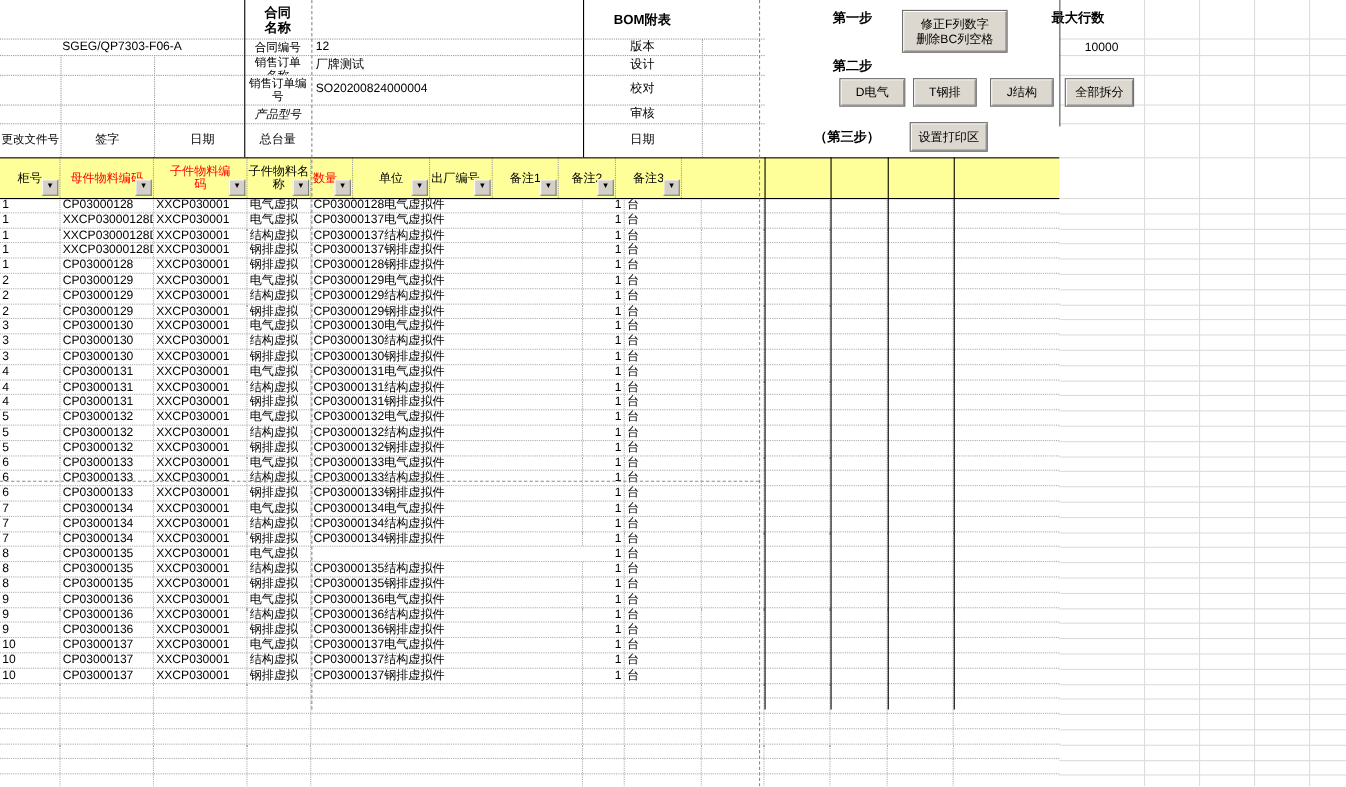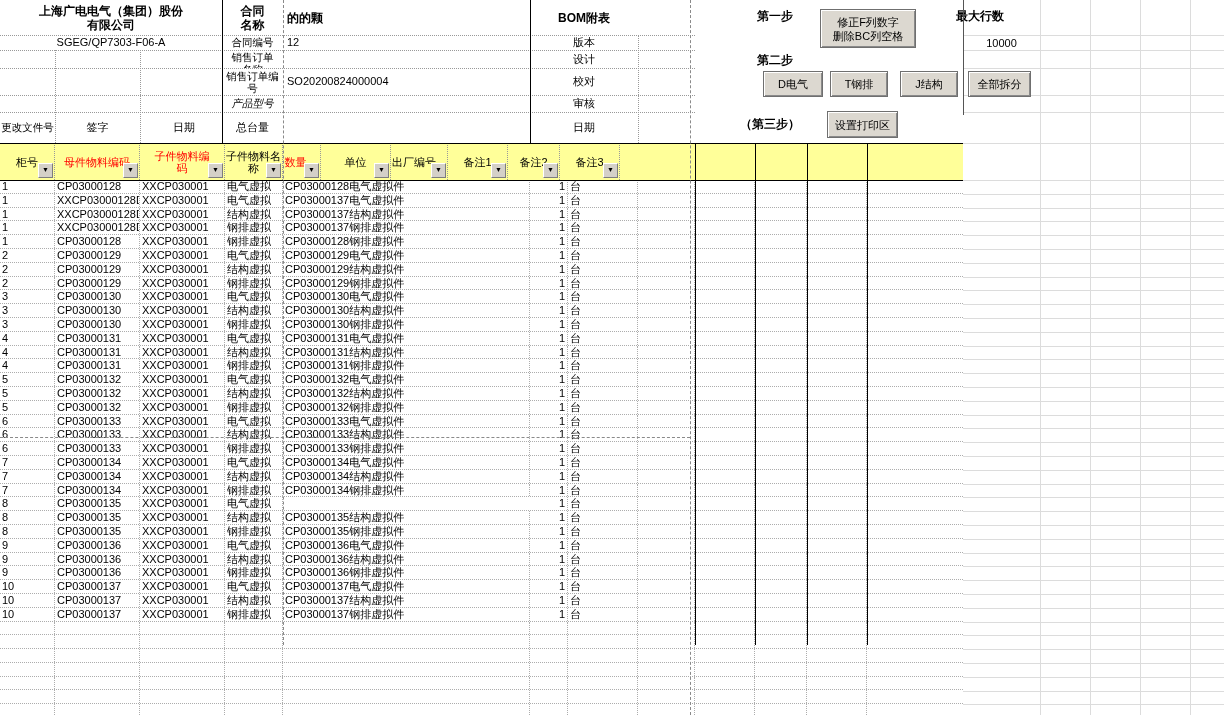--- a/index.html
+++ b/index.html
@@ -40,43 +40,40 @@
   .tcell{box-sizing:border-box;border-right:1px dotted #ADADAD;font-size:11px;line-height:12px;
          padding:0 2px;white-space:nowrap;overflow:hidden;}
   .qty{text-align:right;}
   .z5{z-index:5;}
 </style>
 </head>
 <body>
 
 <div id="sheet">
 
-  <div class="abs cc b f12" style="left:0;top:2px;width:222px;height:32px;">
-    <div style="width:150px;">上海广电电气（集团）股份有限公司</div>
-  </div>
   <div class="abs cc f11" style="left:0;top:35px;width:222px;height:15px;">SGEG/QP7303-F06-A</div>
   <div class="abs cc f11" style="left:0;top:112px;width:55px;height:30px;white-space:nowrap;font-size:10.5px;">更改文件号</div>
   <div class="abs cc f11" style="left:55px;top:112px;width:85px;height:30px;">签字</div>
   <div class="abs cc f11" style="left:140px;top:112px;width:88px;height:30px;">日期</div>
 
   <div class="abs cc b f12" style="left:222px;top:0;width:61px;height:35px;">
     <div style="width:26px;">合同名称</div>
   </div>
   <div class="abs cc" style="left:222px;top:35px;width:61px;height:15px;font-size:10.5px;">合同编号</div>
   <div class="abs" style="left:222px;top:50px;width:61px;height:18px;overflow:hidden;font-size:10.5px;line-height:12px;text-align:center;">
     <div style="width:46px;margin:1px auto 0;">销售订单名称</div>
   </div>
   <div class="abs cc" style="left:222px;top:68px;width:61px;height:27px;font-size:10.5px;line-height:12px;">
     <div style="width:56px;">销售订单编号</div>
   </div>
   <div class="abs cc" style="left:222px;top:95px;width:61px;height:17px;font-size:10.5px;font-style:italic;">产品型号</div>
   <div class="abs cc f11" style="left:222px;top:112px;width:61px;height:30px;">总台量</div>
 
-  <div class="abs cl b f12" style="left:287px;top:0;width:240px;height:35px;">的的颗</div>
   <div class="abs cl f11" style="left:287px;top:35px;width:240px;height:15px;">12</div>
+  <div class="abs cl f11" style="left:287px;top:50px;width:240px;height:18px;">厂牌测试</div>
   <div class="abs cl f11" style="left:287px;top:68px;width:240px;height:27px;">SO20200824000004</div>
 
   <div class="abs cc b f12" style="left:530px;top:0;width:108px;height:35px;">BOM附表</div>
   <div class="abs cc f11" style="left:530px;top:35px;width:108px;height:15px;">版本</div>
   <div class="abs cc f11" style="left:530px;top:50px;width:108px;height:18px;">设计</div>
   <div class="abs cc f11" style="left:530px;top:68px;width:108px;height:27px;">校对</div>
   <div class="abs cc f11" style="left:530px;top:95px;width:108px;height:17px;">审核</div>
   <div class="abs cc f11" style="left:530px;top:112px;width:108px;height:30px;">日期</div>
 
   <div class="abs cl b f12" style="left:757px;top:8px;width:60px;height:16px;">第一步</div>

